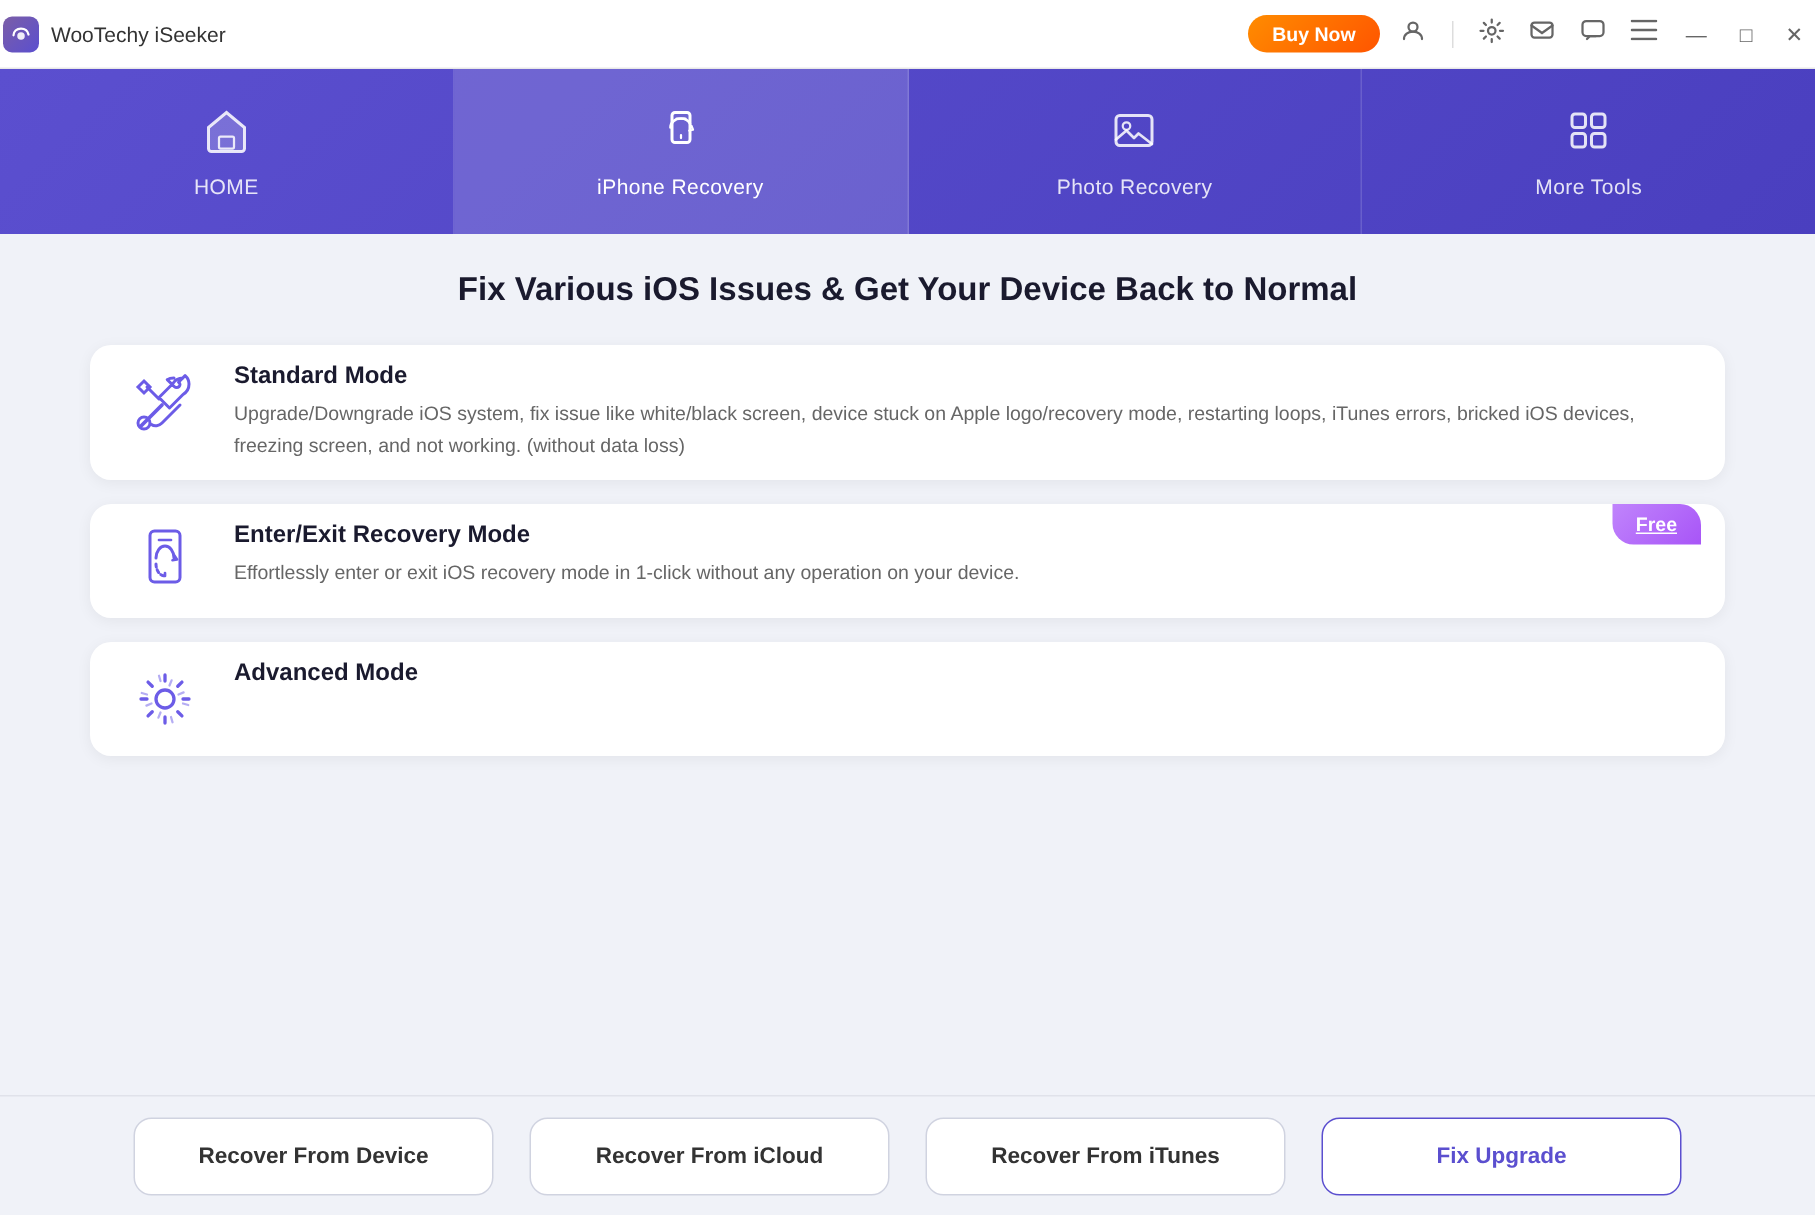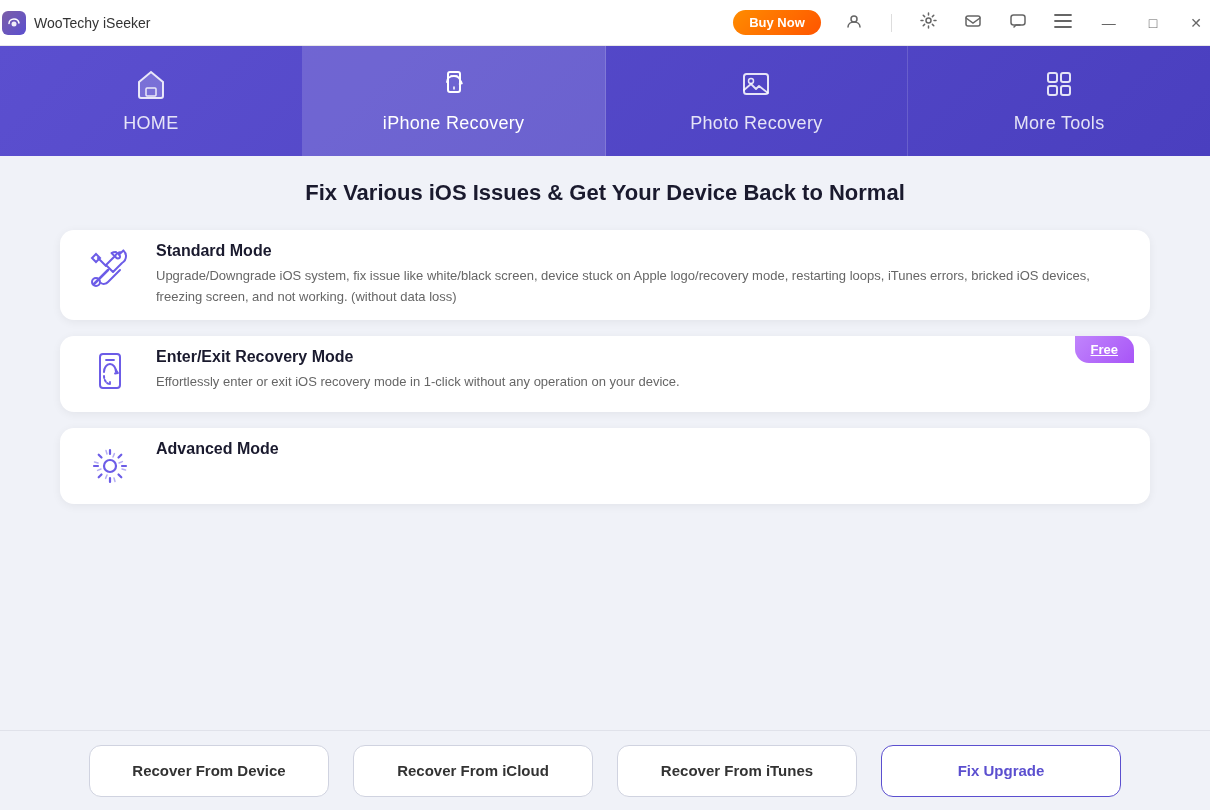--- a/index.html
+++ b/index.html
@@ -39,21 +39,21 @@
       font-weight: bold;
     }
     .app-title {
       font-size: 14px;
       font-weight: 500;
       color: #333;
     }
     .titlebar-right {
       display: flex;
       align-items: center;
-      gap: 21px;
+      gap: 10px;
     }
     .buy-now-btn {
       background: linear-gradient(135deg, #ff8c00, #ff5500);
       color: white;
       border: none;
       border-radius: 16px;
       padding: 5px 16px;
       font-size: 13px;
       font-weight: 600;
       cursor: pointer;
@@ -98,21 +98,21 @@
     .nav-item:last-child { border-right: none; }
     .nav-item.active {
       background: rgba(255,255,255,0.15);
       color: white;
     }
     .nav-icon {
       font-size: 28px;
       line-height: 1;
     }
     .nav-label {
-      font-size: 18px;
+      font-size: 14px;
       font-weight: 500;
       letter-spacing: 0.3px;
     }
 
     
     .main-content {
       height: calc(810px - 46px - 110px - 80px);
       padding: 24px 60px 16px;
       overflow-y: auto;
       background: #f0f2f8;

